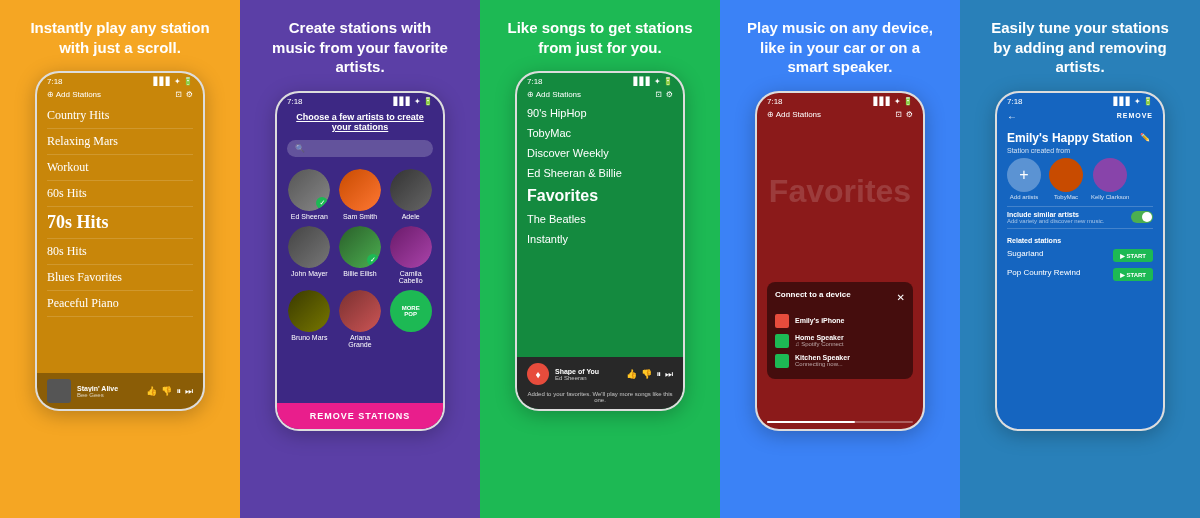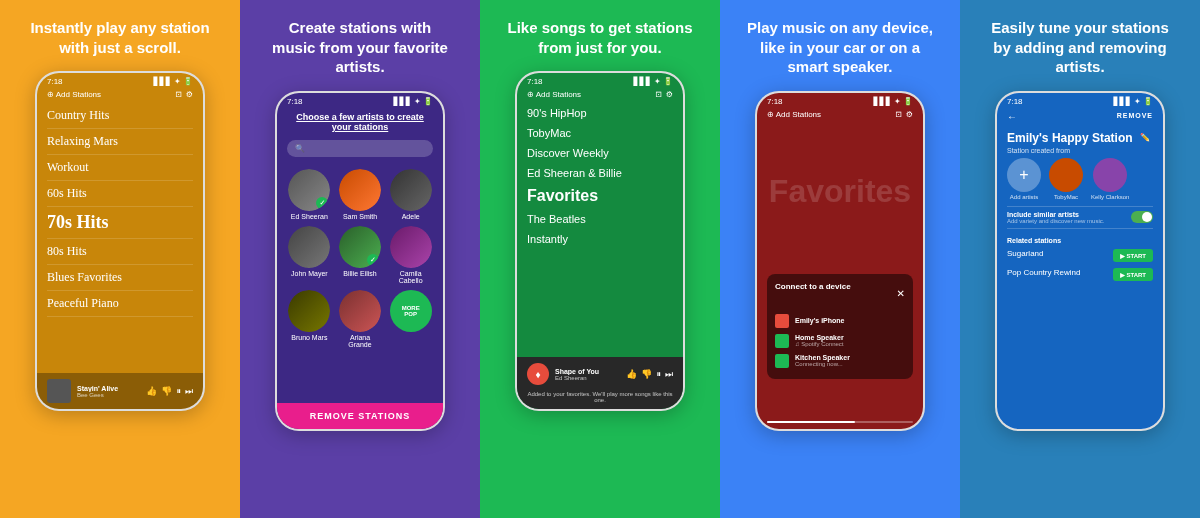--- a/index.html
+++ b/index.html
@@ -291,21 +291,21 @@
       right: 10px;
       background: rgba(0,0,0,0.5);
       border-radius: 8px;
       padding: 8px;
     }
 
     .connect-title {
       color: #fff;
       font-size: 8px;
       font-weight: 700;
-      margin-bottom: 14px;
+      margin-bottom: 6px;
     }
 
     .device-item {
       display: flex;
       align-items: center;
       gap: 6px;
       padding: 3px 0;
     }
 
     .device-icon {

